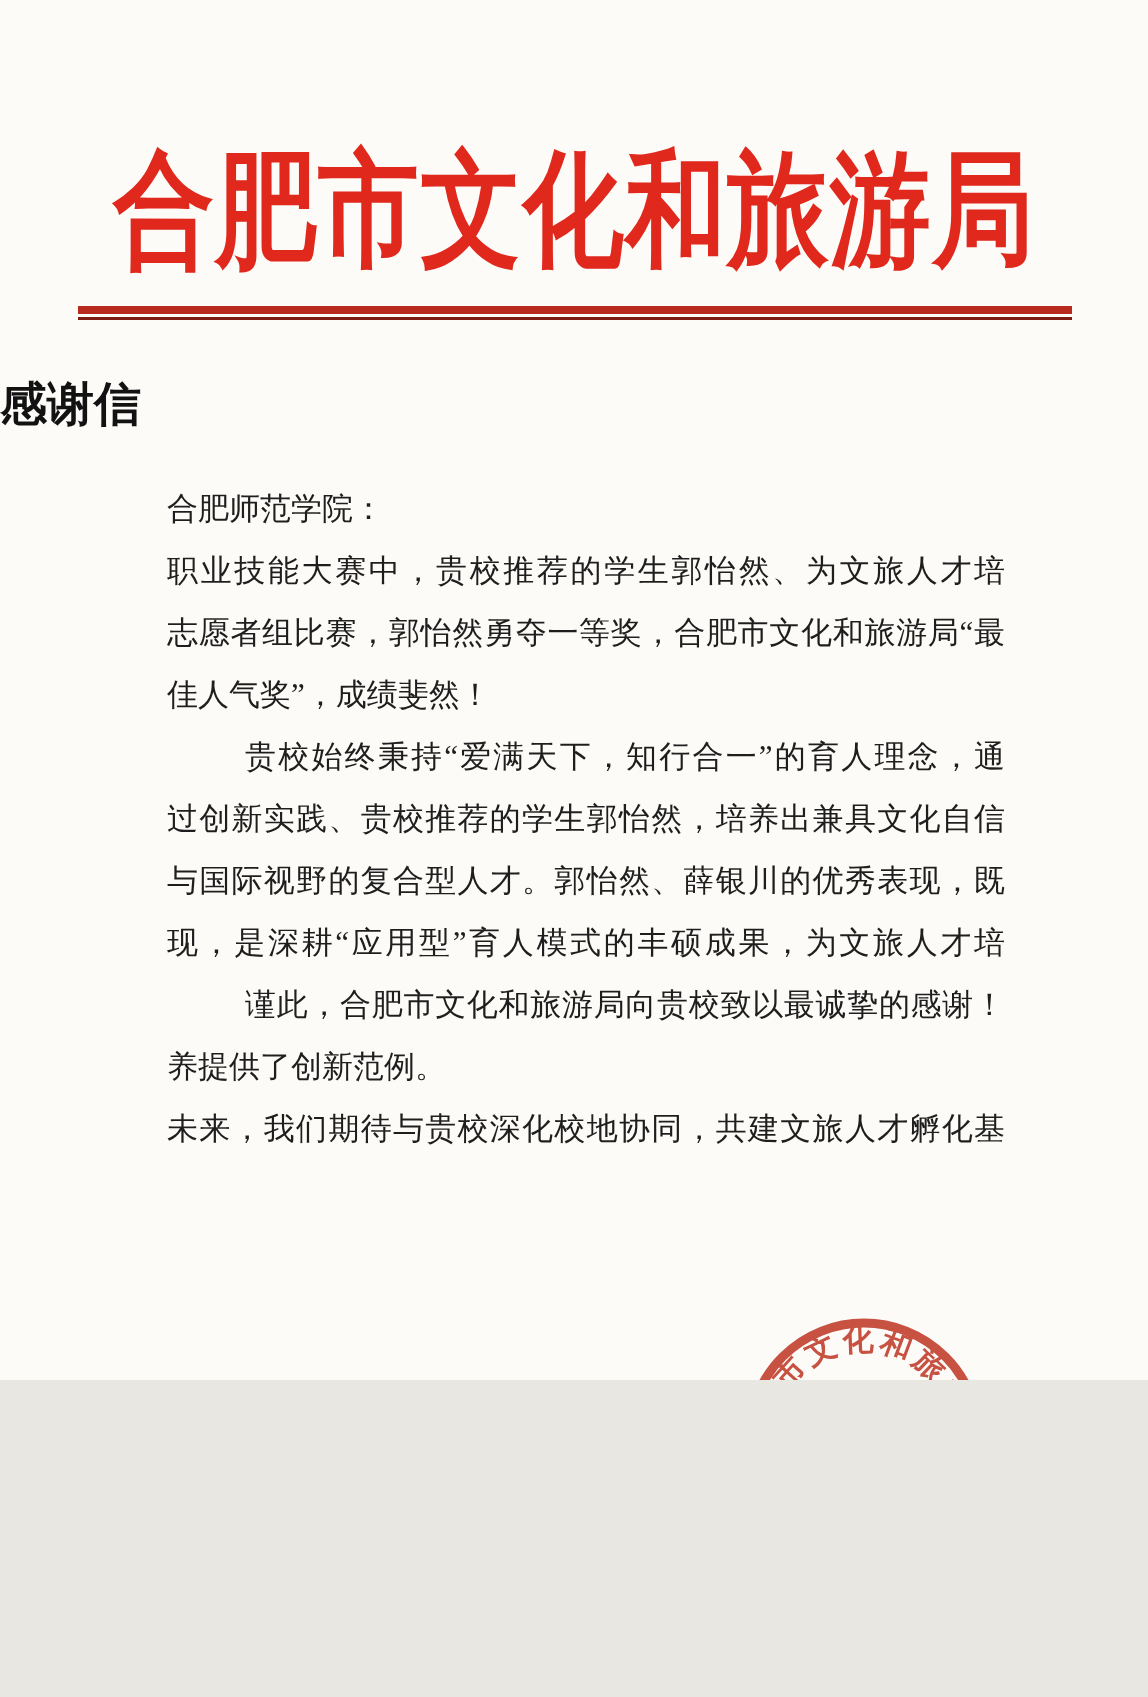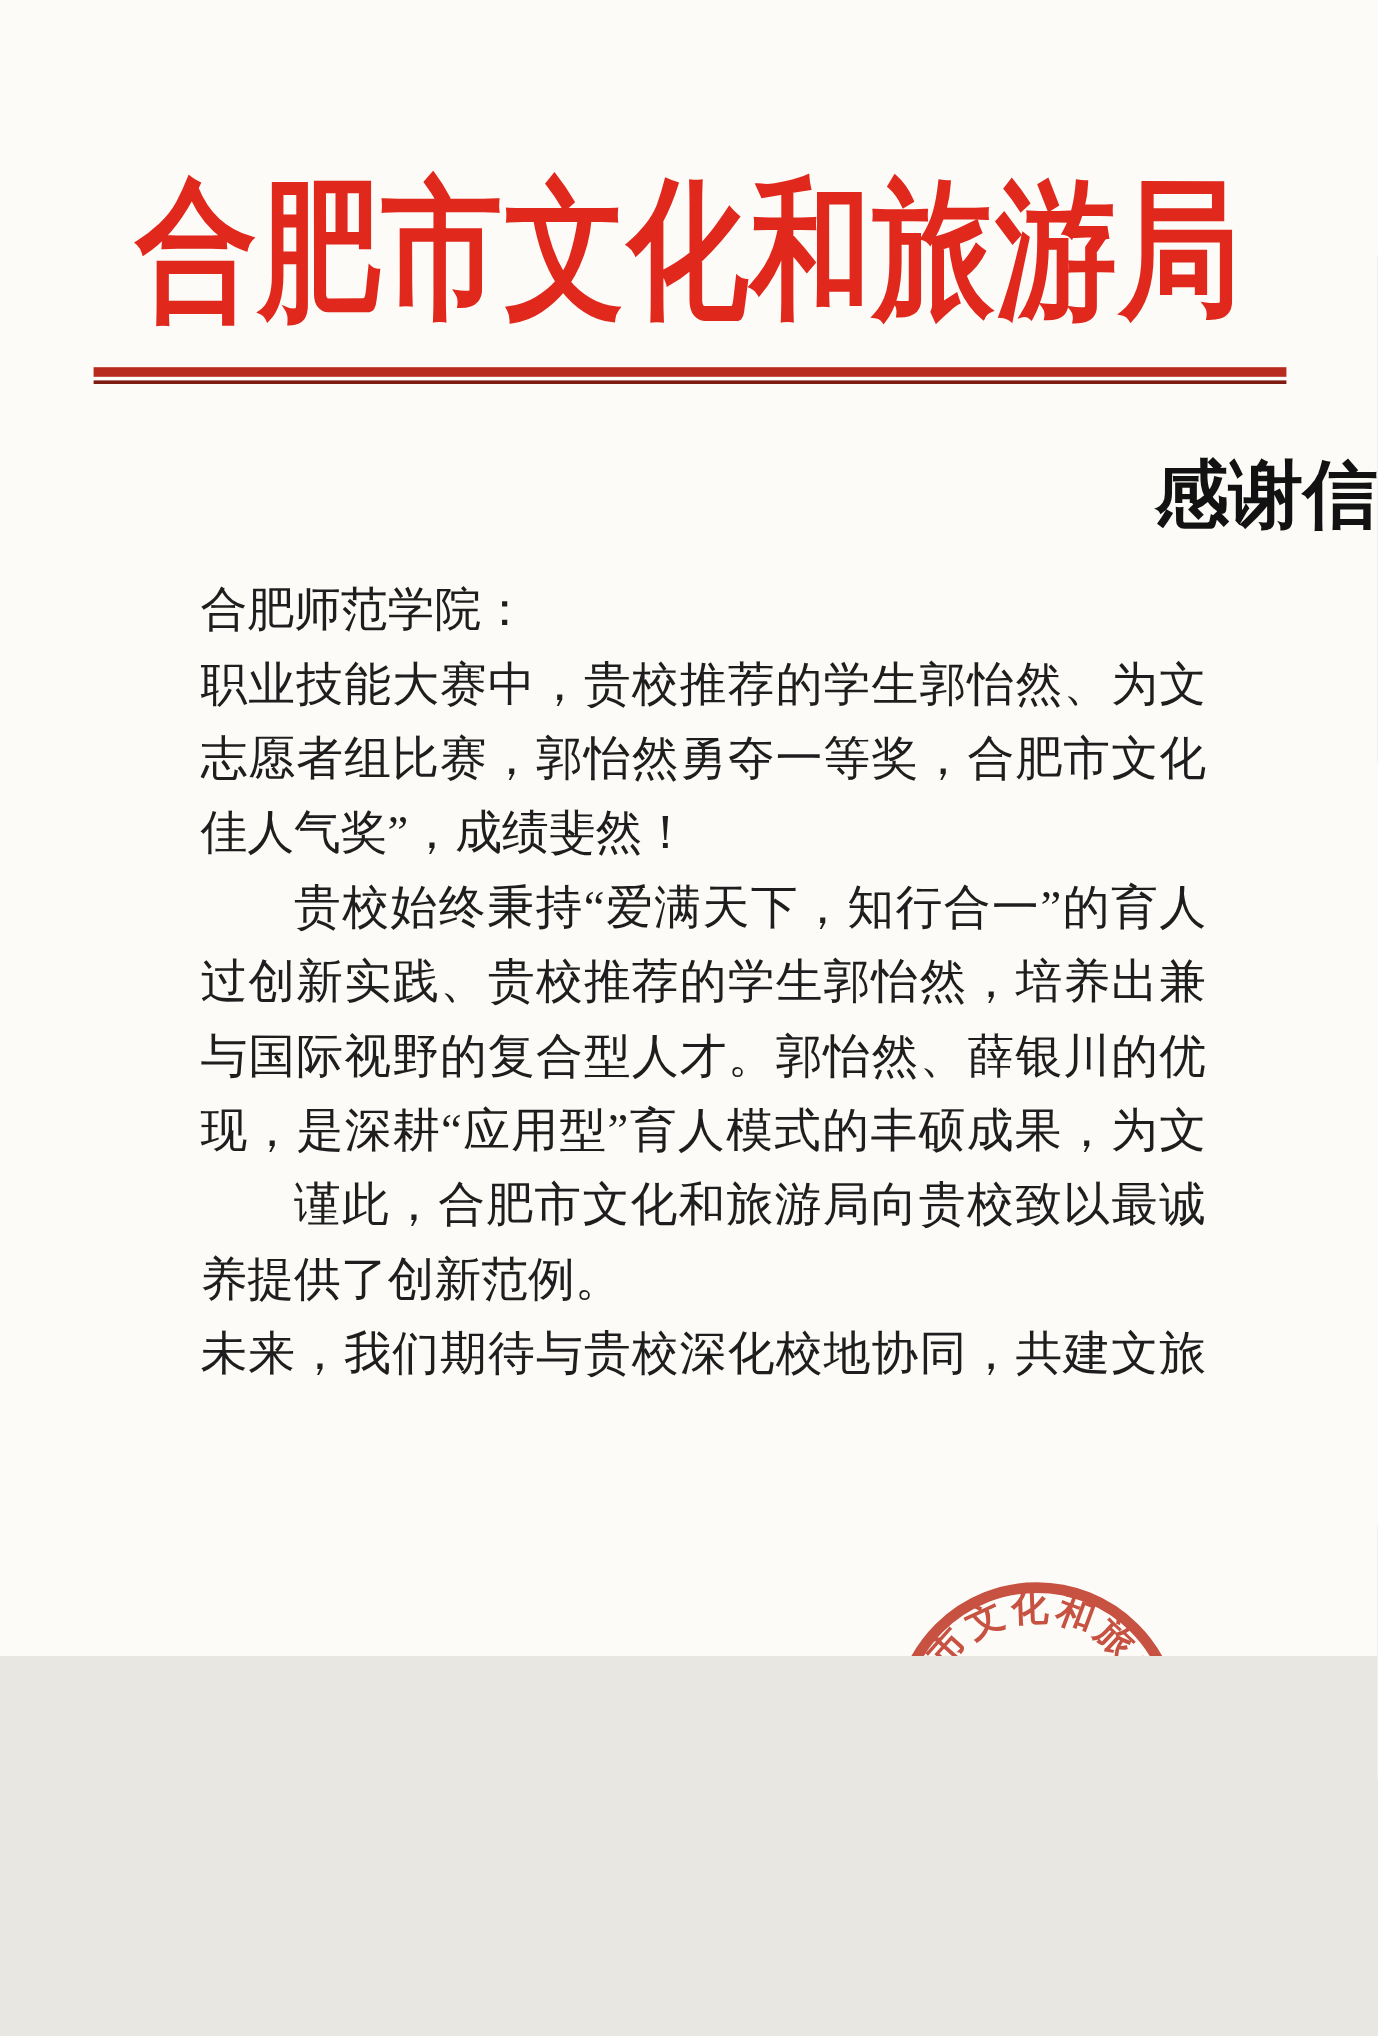--- a/index.html
+++ b/index.html
@@ -26,28 +26,28 @@
   }
   
   .rule{position:absolute;left:78px;width:994px;}
   .rule-top-thick{top:306px;height:8px;background:#b8291e;}
   .rule-top-thin{top:317px;height:3px;background:#7e1b12;}
   .rule-bottom-thin{top:1599px;height:3px;background:#7e1b12;}
   .rule-bottom-thick{top:1605px;height:8px;background:#b8291e;}
   
   .title{
     position:absolute;top:376px;left:0;width:1148px;
-    text-align:right;
-    font-size:62px;font-weight:900;line-height:1.2;
+    text-align:left;
+    font-size:47px;font-weight:900;line-height:1.2;
     color:#121212;
   }
   
   .body{
     position:absolute;top:478px;left:167px;width:838px;
-    font-size:39px;line-height:62px;color:#1e1e1e;
+    font-size:31px;line-height:62px;color:#1e1e1e;
   }
   .line{height:62px;white-space:nowrap;}
   .line.fill{
     white-space:normal;
     text-align:justify;
     text-align-last:justify;
     overflow:hidden;
   }
   .line.indent{padding-left:78px;}
   

